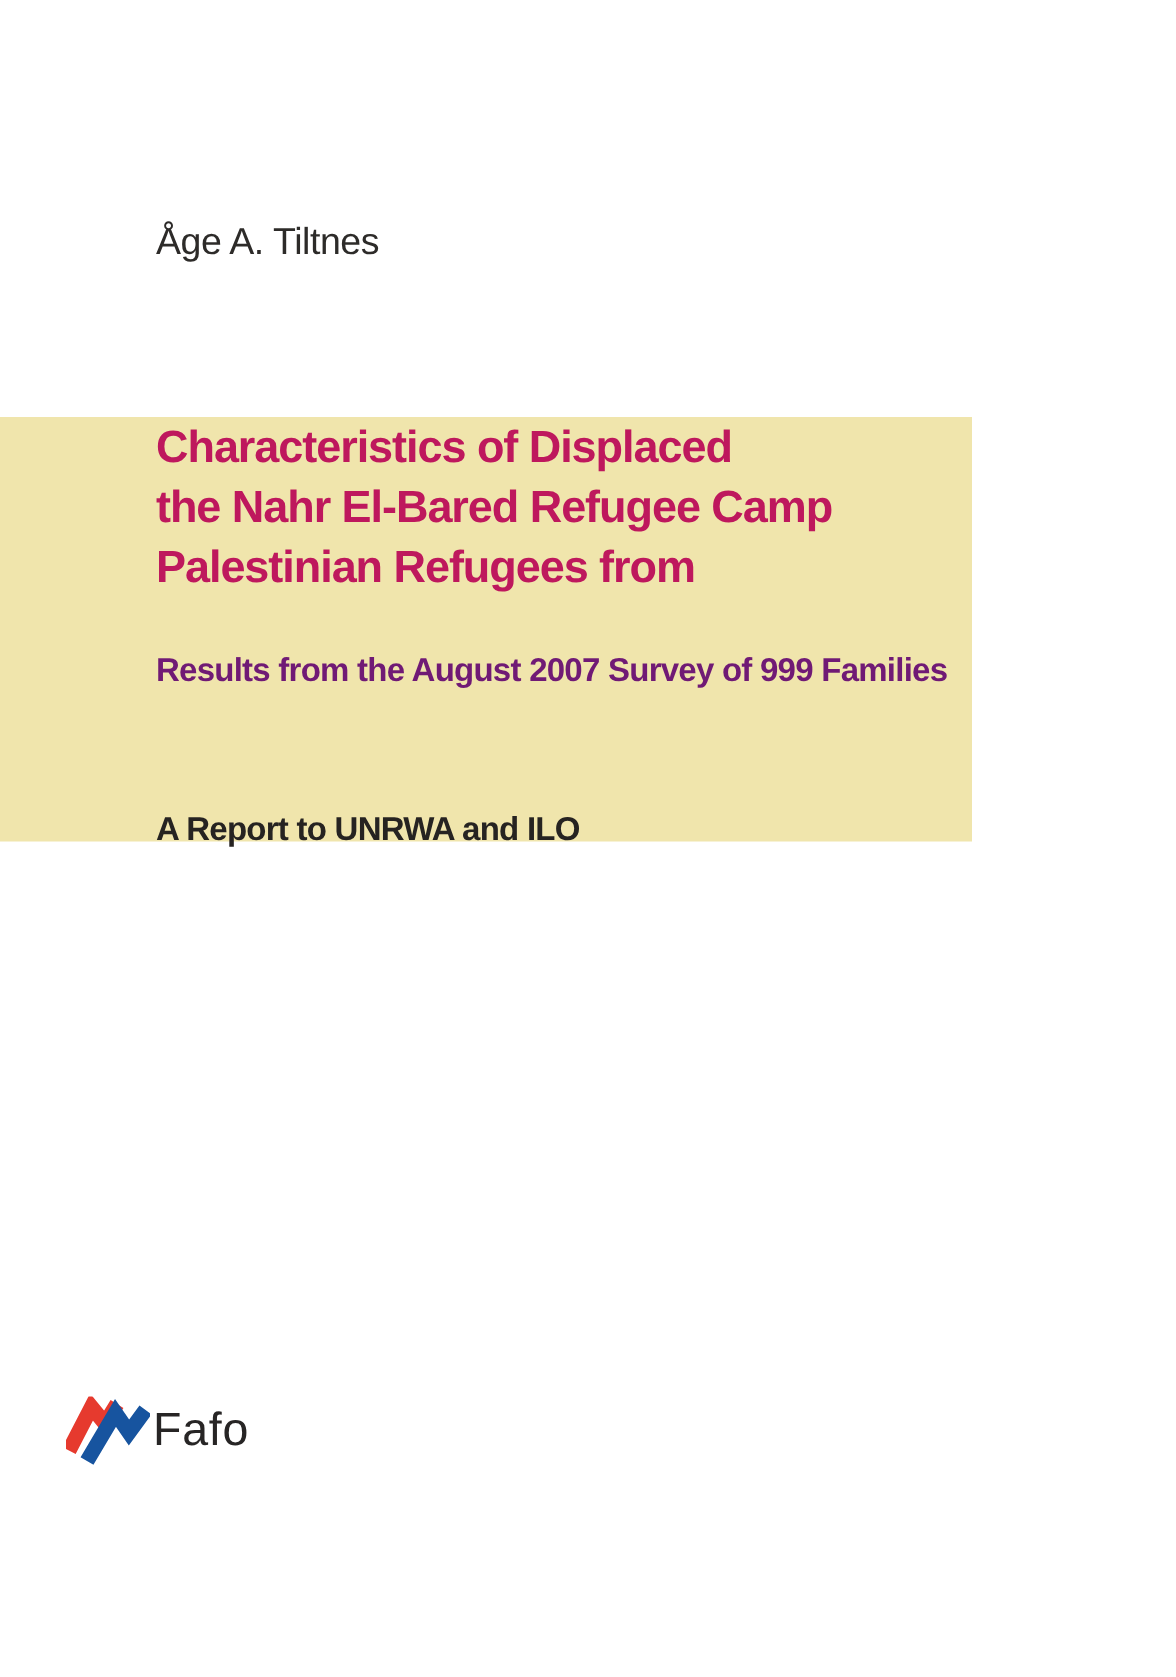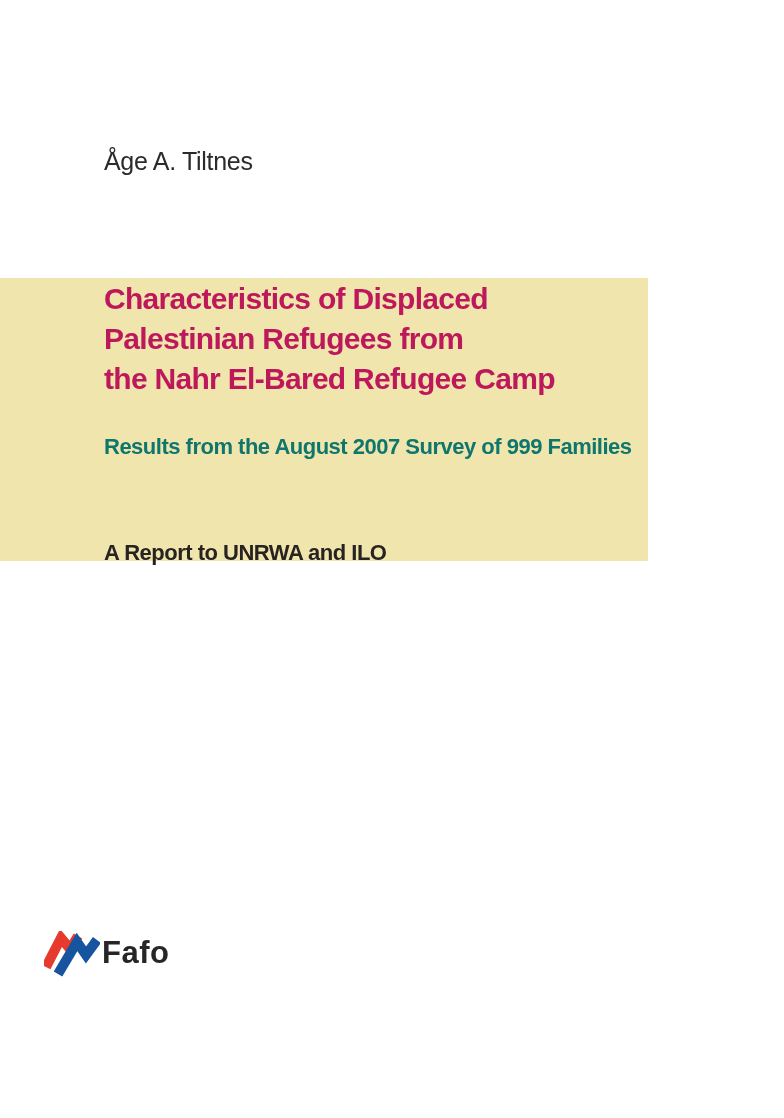--- a/index.html
+++ b/index.html
@@ -42,21 +42,21 @@
     letter-spacing: -0.7px;
     color: #be185d;
   }
   .subtitle {
     position: absolute;
     left: 104px;
     top: 434px;
     font-size: 22px;
     font-weight: bold;
     letter-spacing: -0.5px;
-    color: #0f766e;
+    color: #701a75;
     line-height: 1.2;
   }
   .recipient {
     position: absolute;
     left: 104px;
     top: 527px;
     font-size: 22px;
     font-weight: bold;
     letter-spacing: -0.5px;
     color: #262321;
@@ -68,39 +68,39 @@
     left: 44px;
     top: 931px;
     width: 56px;
     height: 48px;
   }
   .wordmark {
     position: absolute;
     left: 102px;
     top: 934px;
     font-size: 31px;
-    font-weight: bold;
+    font-weight: normal;
     letter-spacing: 0.5px;
     color: #272525;
     line-height: 1.2;
   }
 </style>
 </head>
 <body>
 
 <div class="page">
 
   <div class="author">Åge A. Tiltnes</div>
 
   <div class="band"></div>
 
   <div class="title">
     <div>Characteristics of Displaced</div>
+    <div>the Nahr El-Bared Refugee Camp</div>
     <div>Palestinian Refugees from</div>
-    <div>the Nahr El-Bared Refugee Camp</div>
   </div>
 
   <div class="subtitle">Results from the August 2007 Survey of 999 Families</div>
 
   <div class="recipient">A Report to UNRWA and ILO</div>
 
   <svg class="logo-mark" viewBox="0 0 56 48" xmlns="http://www.w3.org/2000/svg">
     <path d="M 2 36 L 17 7 L 26 18 L 34 5" fill="none" stroke-width="10" stroke="#e63a2e"></path>
     <path d="M 14 43 L 33 11 L 42 24 L 53 9" fill="none" stroke-width="10" stroke="#17549f"></path>
   </svg>

